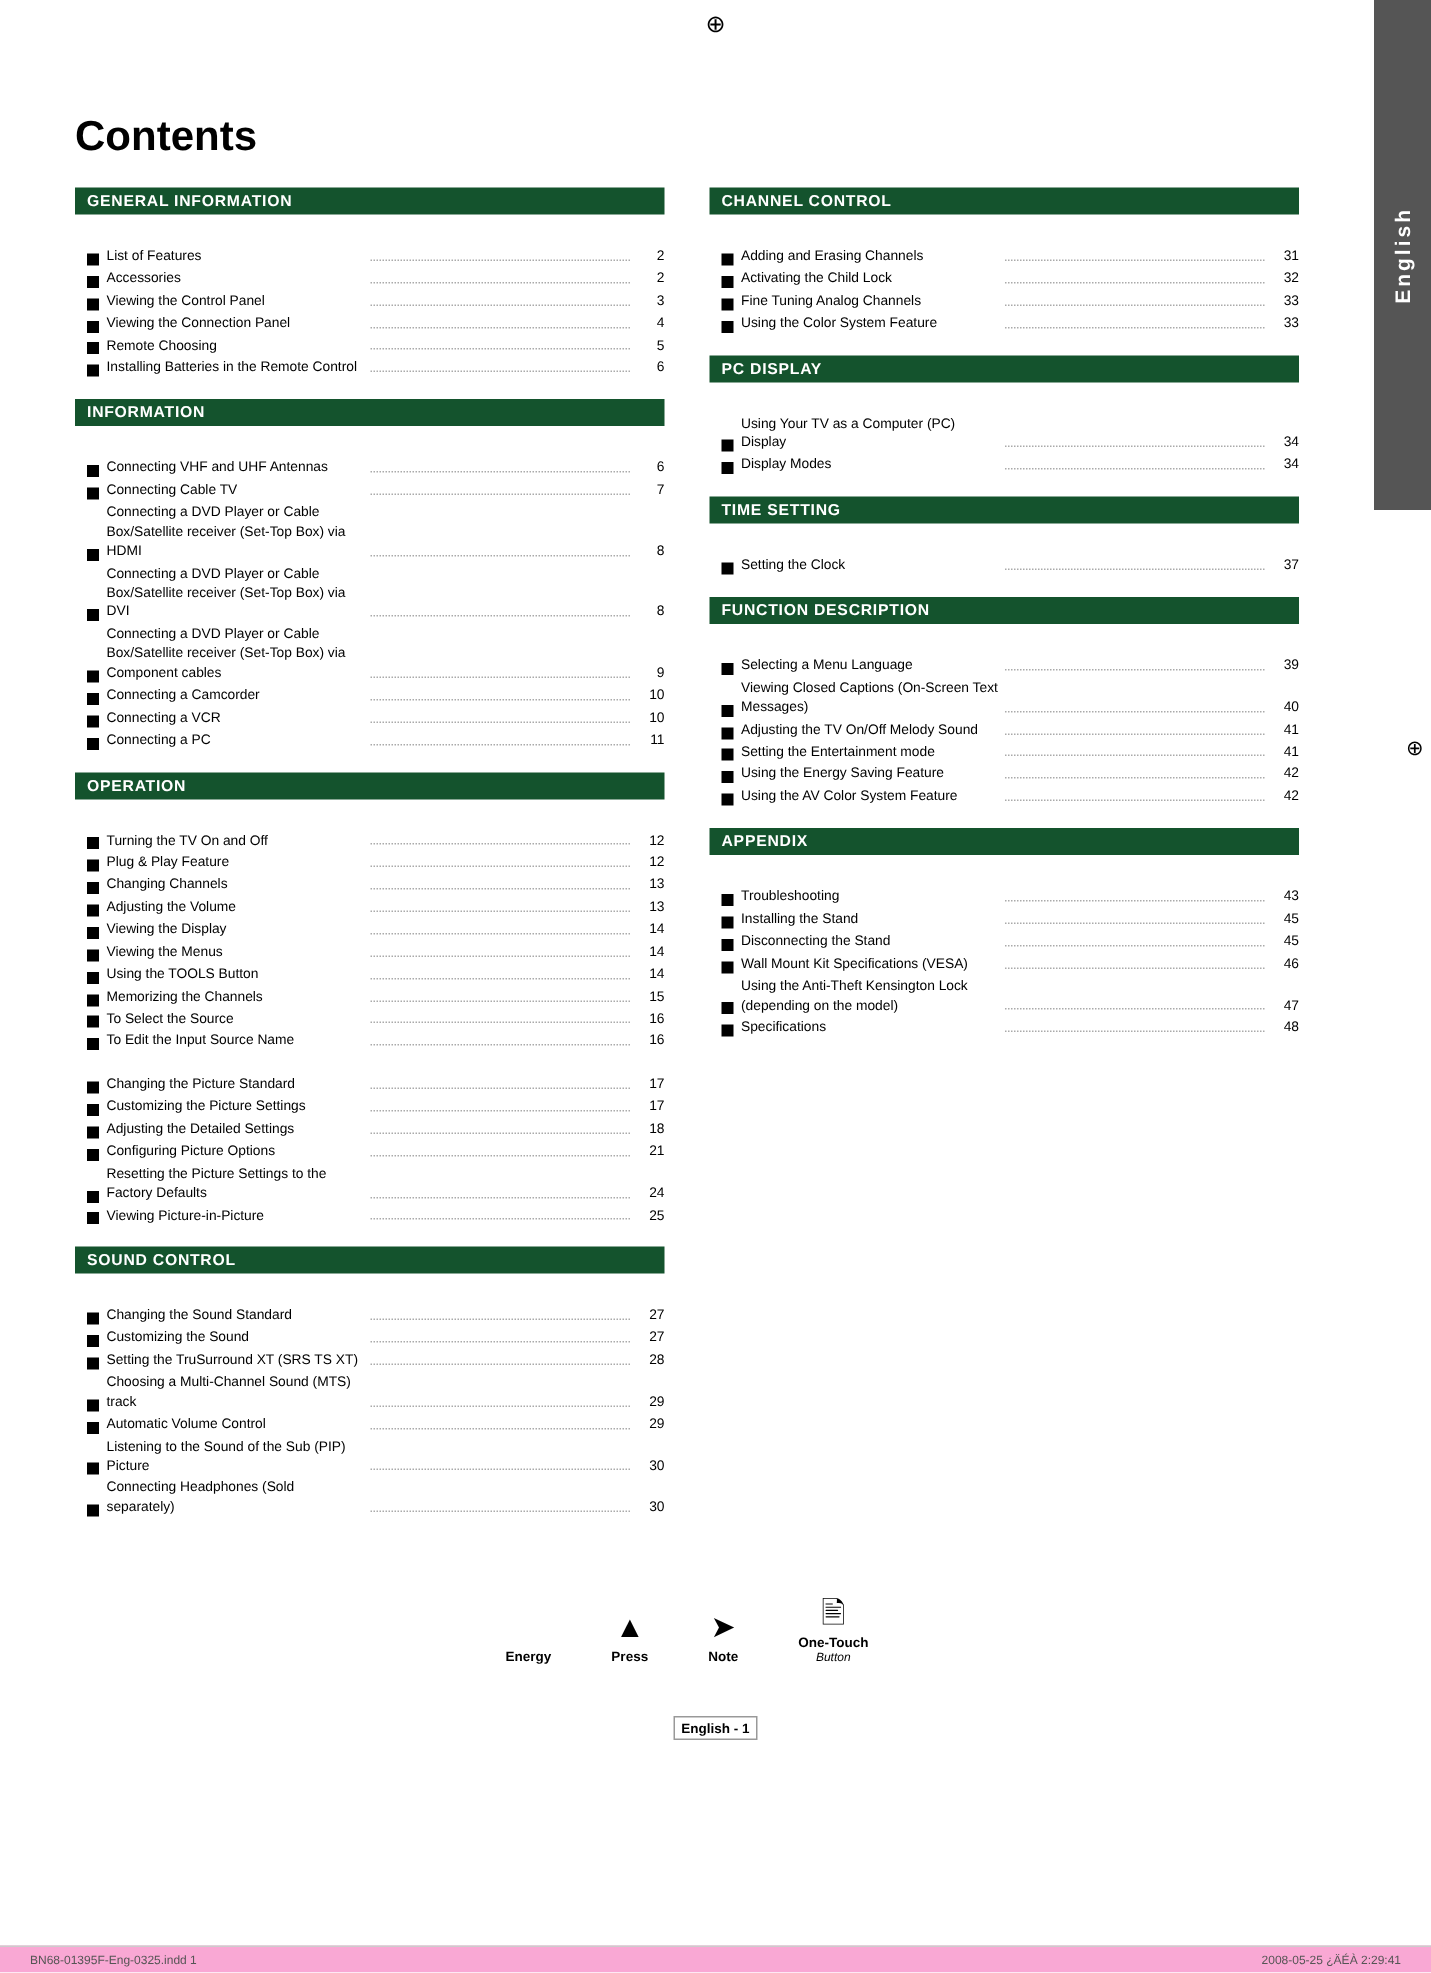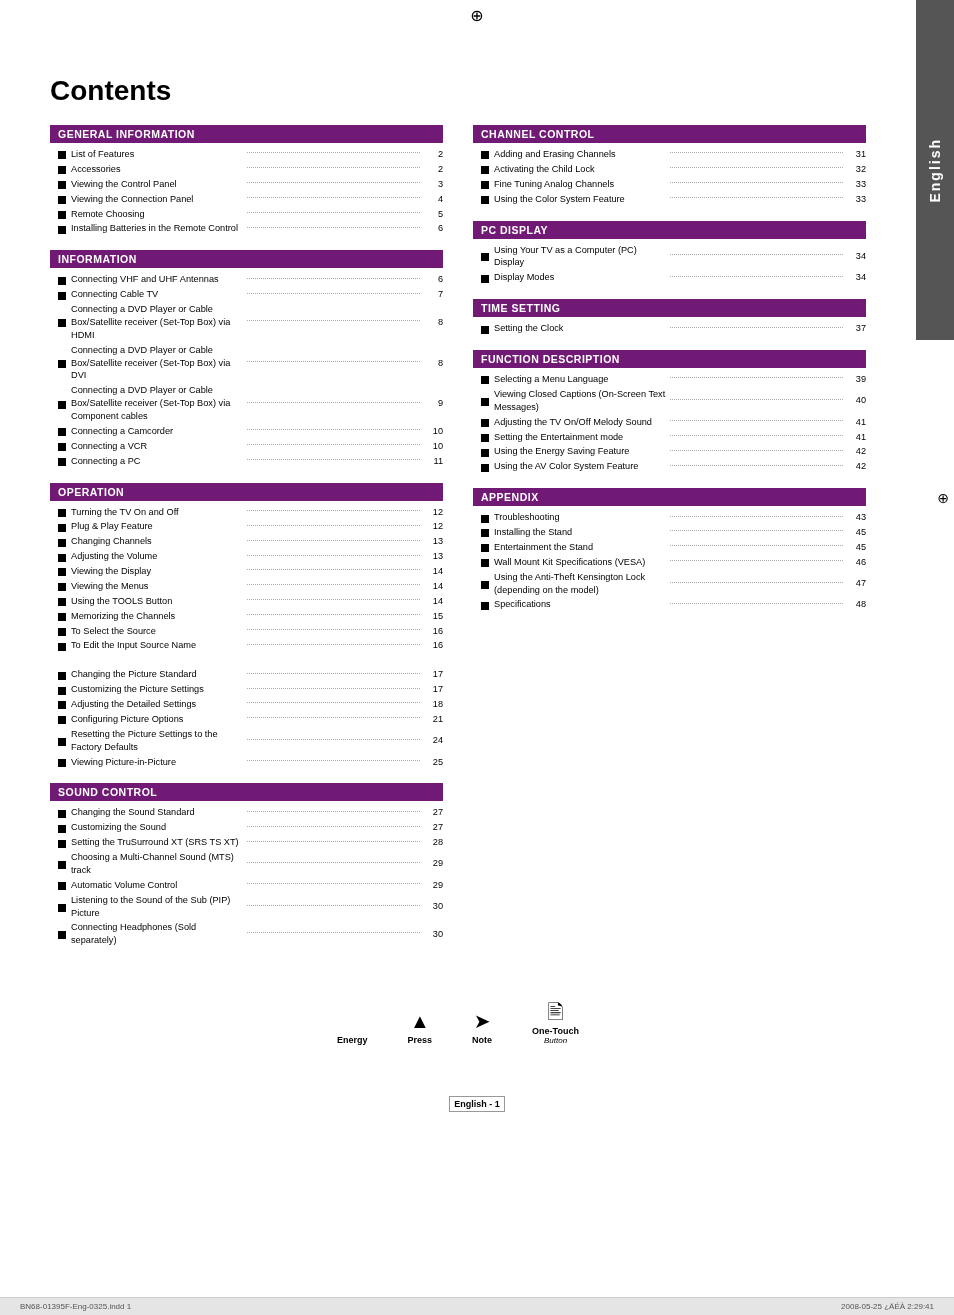--- a/index.html
+++ b/index.html
@@ -66,37 +66,37 @@
 
     .col-right {
       flex: 1;
     }
 
     .section {
       margin-bottom: 14px;
     }
 
     .section-header {
-      background: #701a75;
+      background: #14532d;
       color: #fff;
       font-size: 10.5px;
       font-weight: bold;
       padding: 3px 8px;
-      margin-bottom: 4px;
+      margin-bottom: 20px;
       letter-spacing: 0.5px;
     }
 
     .section-items {
       list-style: none;
       padding: 0 0 0 8px;
     }
 
     .section-items li {
       display: flex;
-      align-items: center;
+      align-items: flex-end;
       padding: 1px 0;
       font-size: 9.2px;
       line-height: 1.4;
     }
 
     .section-items li .bullet {
       display: inline-block;
       width: 8px;
       height: 8px;
       background: #000;
@@ -161,36 +161,36 @@
       font-size: 8px;
       font-style: italic;
     }
 
     
     .footer-bar {
       position: absolute;
       bottom: 0;
       left: 0;
       right: 0;
-      background: #e5e5e5;
+      background: #f9a8d4;
       border-top: 1px solid #ccc;
       padding: 4px 20px;
       display: flex;
       justify-content: space-between;
       align-items: center;
       font-size: 8px;
       color: #555;
     }
 
     .page-label-box {
       border: 1px solid #999;
       padding: 2px 4px;
       font-size: 9px;
       font-weight: bold;
-      margin: 16px auto;
+      margin: 0 auto;
     }
 
     .compass-decoration {
       position: absolute;
       top: 6px;
       left: 50%;
       transform: translateX(-50%);
       font-size: 16px;
     }
 
@@ -580,21 +580,21 @@
                   <span class="page-num">43</span>
                 </li>
                 <li>
                   <span class="bullet"></span>
                   <span class="item-text">Installing the Stand</span>
                   <span class="dots"></span>
                   <span class="page-num">45</span>
                 </li>
                 <li>
                   <span class="bullet"></span>
-                  <span class="item-text">Entertainment the Stand</span>
+                  <span class="item-text">Disconnecting the Stand</span>
                   <span class="dots"></span>
                   <span class="page-num">45</span>
                 </li>
                 <li>
                   <span class="bullet"></span>
                   <span class="item-text">Wall Mount Kit Specifications (VESA)</span>
                   <span class="dots"></span>
                   <span class="page-num">46</span>
                 </li>
                 <li>

